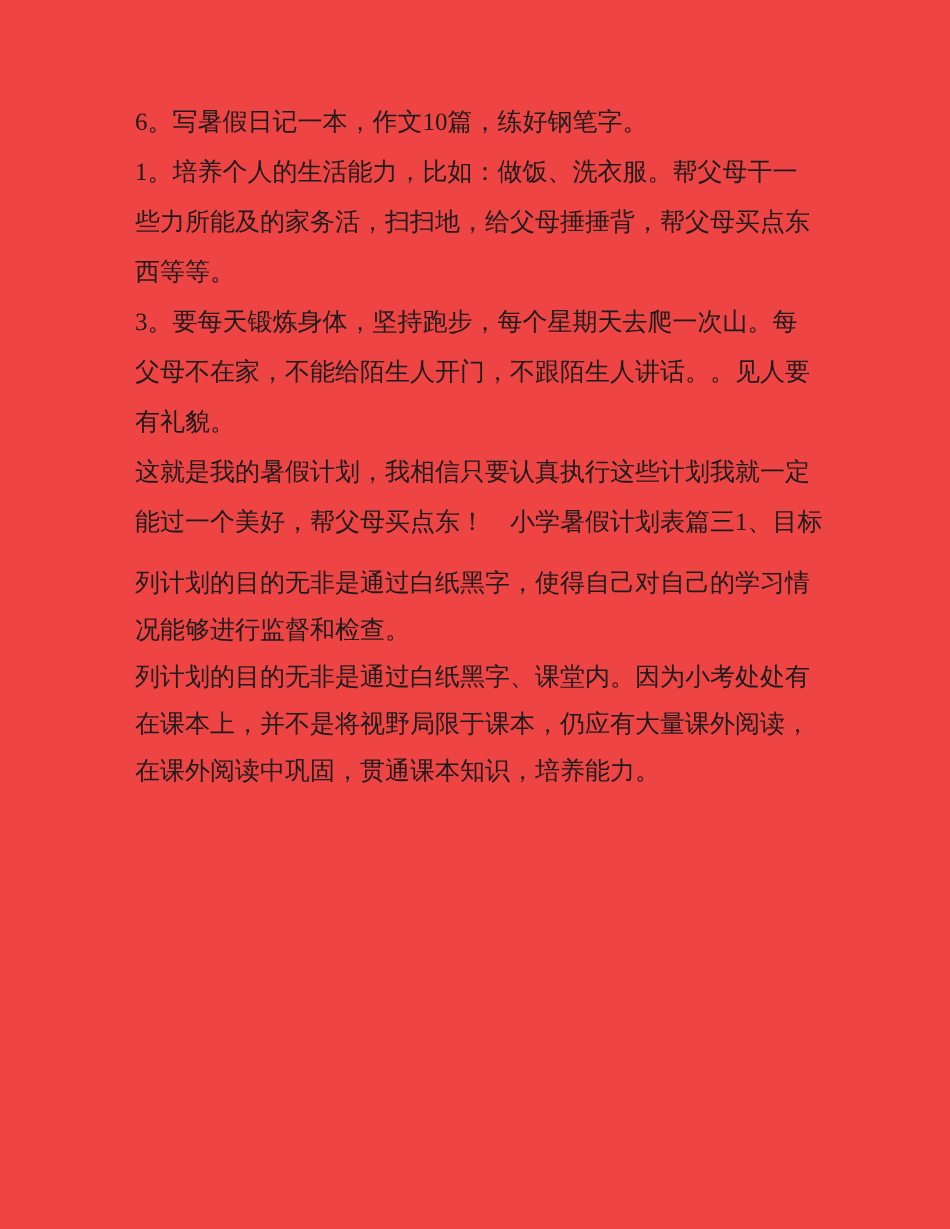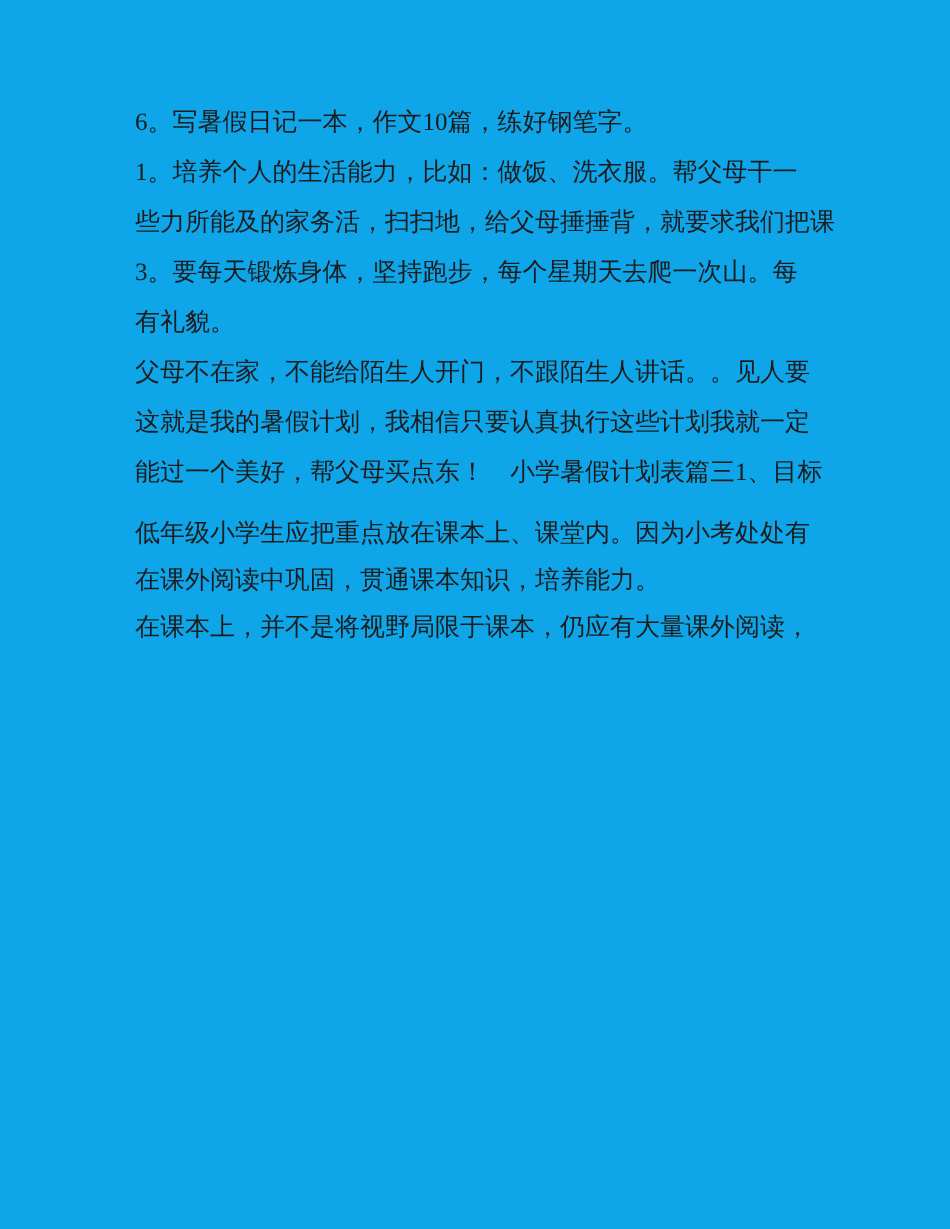--- a/index.html
+++ b/index.html
@@ -9,21 +9,21 @@
   body {
     width: 950px;
     height: 1229px;
     background: #ffffff;
     overflow: hidden;
     font-family: "Liberation Serif", "DejaVu Serif", serif;
   }
   .page {
     width: 950px;
     height: 1229px;
-    background: #0ea5e9;
+    background: #ef4444;
     box-sizing: border-box;
   }
   .doc {
     box-sizing: border-box;
     padding: 98px 130px 0 135px;
     color: #1c1c1c;
   }
   .para {
     margin: 0;
   }
@@ -45,30 +45,35 @@
 </head>
 <body style="background: rgb(255, 255, 255);">
 
 <div class="page">
   <div class="doc" style="color: rgb(28, 28, 28);">
       <div class="para">
         <div class="line">6。写暑假日记一本，作文10篇，练好钢笔字。</div>
       </div>
       <div class="para">
         <div class="line">1。培养个人的生活能力，比如：做饭、洗衣服。帮父母干一</div>
-        <div class="line">些力所能及的家务活，扫扫地，给父母捶捶背，就要求我们把课</div>
+        <div class="line">些力所能及的家务活，扫扫地，给父母捶捶背，帮父母买点东</div>
+        <div class="line">西等等。</div>
       </div>
       <div class="para">
         <div class="line">3。要每天锻炼身体，坚持跑步，每个星期天去爬一次山。每</div>
+        <div class="line">父母不在家，不能给陌生人开门，不跟陌生人讲话。。见人要</div>
         <div class="line">有礼貌。</div>
-        <div class="line">父母不在家，不能给陌生人开门，不跟陌生人讲话。。见人要</div>
       </div>
       <div class="para">
         <div class="line">这就是我的暑假计划，我相信只要认真执行这些计划我就一定</div>
         <div class="line">能过一个美好，帮父母买点东！　小学暑假计划表篇三1、目标</div>
       </div>
       <div class="para">
-        <div class="line">低年级小学生应把重点放在课本上、课堂内。因为小考处处有</div>
+        <div class="line">列计划的目的无非是通过白纸黑字，使得自己对自己的学习情</div>
+        <div class="line">况能够进行监督和检查。</div>
+      </div>
+      <div class="para">
+        <div class="line">列计划的目的无非是通过白纸黑字、课堂内。因为小考处处有</div>
+        <div class="line">在课本上，并不是将视野局限于课本，仍应有大量课外阅读，</div>
         <div class="line">在课外阅读中巩固，贯通课本知识，培养能力。</div>
-        <div class="line">在课本上，并不是将视野局限于课本，仍应有大量课外阅读，</div>
       </div>
     </div>
 </div>
 
 </body></html>

